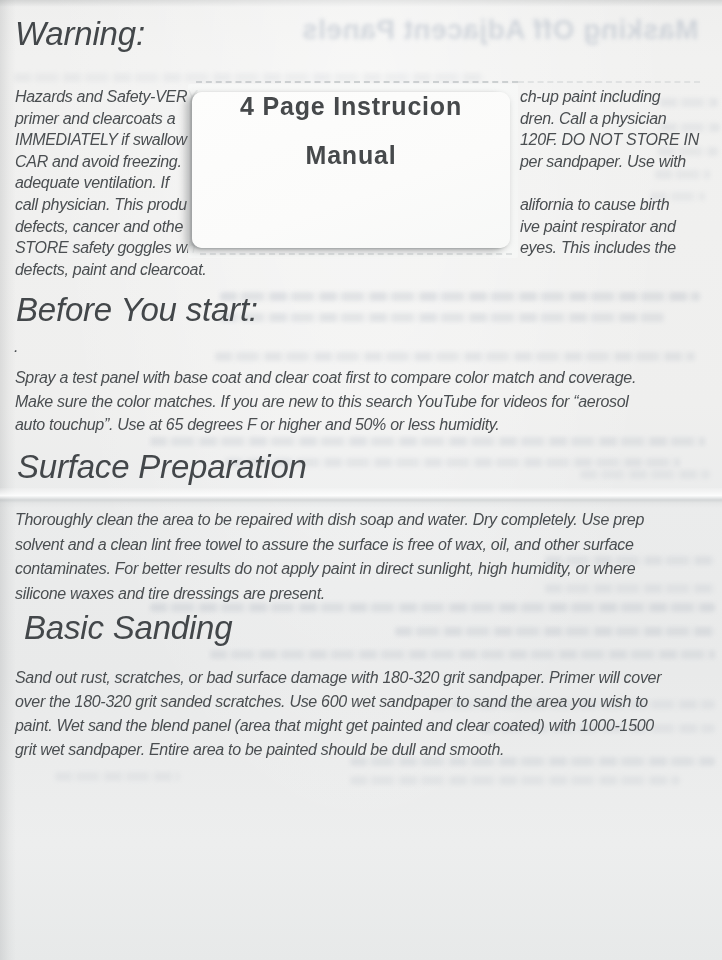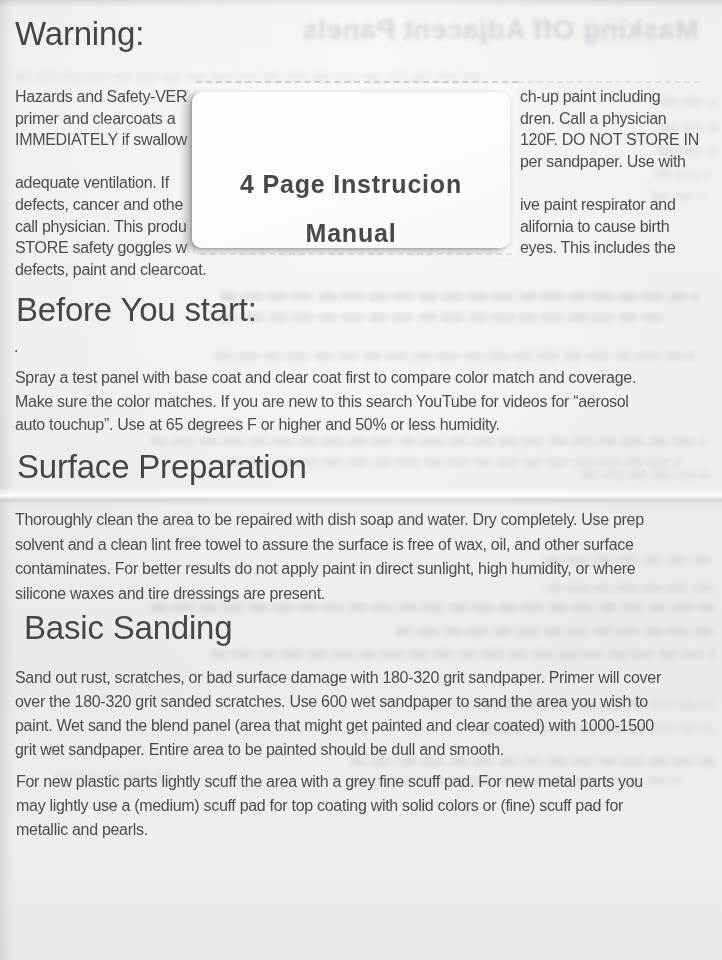--- a/index.html
+++ b/index.html
@@ -5,36 +5,36 @@
   html,body{margin:0;padding:0;background:#dcdddd;}
   .page{
     position:relative;width:722px;height:960px;overflow:hidden;
     font-family:"Liberation Sans",sans-serif;color:#4a4e51;
     background:
       radial-gradient(ellipse at 50% 12%, rgba(255,255,255,.45), rgba(255,255,255,0) 62%),
       linear-gradient(90deg, rgba(110,114,117,.16) 0, rgba(110,114,117,.05) 9px, rgba(110,114,117,0) 16px),
       linear-gradient(180deg, rgba(105,110,113,.20) 0, rgba(105,110,113,0) 7px),
       linear-gradient(180deg,#efefee 0,#f1f1f0 6%,#efefee 42%,#ebecec 52%,#e9eaea 70%,#edeeee 88%,#e7e9e9 100%);
   }
-  .soft{filter:blur(.25px);}
+  .soft{filter:blur(.25px);font-style:italic;}
   .h{position:absolute;font-size:33px;letter-spacing:-.2px;color:#43474a;line-height:44px;white-space:nowrap;}
   .para{position:absolute;font-size:16px;letter-spacing:-.3px;line-height:24px;white-space:pre-line;color:#4a4e51;}
   
   .wpara{position:absolute;left:15px;top:88px;width:700px;font-size:16px;letter-spacing:-.3px;color:#4a4e51;}
   .wline{position:relative;height:21.6px;}
   .wl{position:absolute;left:0;white-space:nowrap;}
   .wr{position:absolute;left:505px;white-space:nowrap;}
   
   .backing{position:absolute;left:188px;top:84px;width:330px;height:174px;
     background:linear-gradient(180deg,#f7f8f7 0,#f4f5f4 50%,#f6f7f6 100%);opacity:.92;border-radius:2px;}
   .perf{position:absolute;height:0;border-top:2px dashed #c6cacc;}
   .sticker{position:absolute;left:192px;top:92px;width:318px;height:156px;border-radius:10px;
     background:linear-gradient(160deg,#fdfdfc 0,#fbfbfa 60%,#f7f8f7 100%);
     box-shadow:-7px 3px 7px rgba(103,106,108,.38),-2px 1px 2px rgba(103,106,108,.28),0 2px 5px rgba(120,122,124,.22);
-    display:flex;flex-direction:column;justify-content:flex-end;align-items:center;row-gap:20px;
+    display:flex;flex-direction:column;justify-content:flex-start;align-items:center;row-gap:20px;
     color:#46494b;font-weight:bold;font-size:25px;letter-spacing:.8px;white-space:nowrap;}
   
   .bleedH{position:absolute;left:300px;top:14px;width:400px;text-align:center;
     transform:scaleX(-1);filter:blur(2px);opacity:.5;color:#aeb7c4;
     font-size:28px;font-weight:600;letter-spacing:.5px;white-space:nowrap;}
   .bl{position:absolute;height:9px;border-radius:3px;filter:blur(2.2px);
     background:repeating-linear-gradient(90deg,rgba(164,172,184,.34) 0 16px,rgba(164,172,184,.12) 16px 22px,rgba(164,172,184,.30) 22px 43px,rgba(164,172,184,.10) 43px 50px);}
   .edge{position:absolute;left:0;top:488px;width:722px;height:20px;
     background:linear-gradient(180deg,rgba(255,255,255,.1) 0,rgba(255,255,255,.85) 38%,rgba(178,183,185,.42) 60%,rgba(205,208,209,.22) 75%,rgba(205,208,209,0) 100%);}
   .dot{position:absolute;font-size:16px;color:#4a4e51;}
@@ -77,32 +77,33 @@
     </div>
     <div class="wline">
       <span class="wl">primer and clearcoats a</span>
       <span class="wr">dren. Call a physician</span>
     </div>
     <div class="wline">
       <span class="wl">IMMEDIATELY if swallow</span>
       <span class="wr">120F. DO NOT STORE IN</span>
     </div>
     <div class="wline">
+      <span class="wl">CAR and avoid freezing.</span>
       <span class="wr">per sandpaper. Use with</span>
     </div>
     <div class="wline">
       <span class="wl">adequate ventilation. If</span>
     </div>
     <div class="wline">
+      <span class="wl">call physician. This produ</span>
+      <span class="wr">alifornia to cause birth</span>
+    </div>
+    <div class="wline">
       <span class="wl">defects, cancer and othe</span>
       <span class="wr">ive paint respirator and</span>
-    </div>
-    <div class="wline">
-      <span class="wl">call physician. This produ</span>
-      <span class="wr">alifornia to cause birth</span>
     </div>
     <div class="wline">
       <span class="wl">STORE safety goggles wh</span>
       <span class="wr">eyes. This includes the</span>
     </div>
     <div class="wline">
       <span class="wl">defects, paint and clearcoat.</span>
       <span class="wr"></span>
     </div>
   </div>
@@ -129,17 +130,14 @@
   <div class="para soft" style="left:15px;top:508px;width:705px;line-height:24.5px;">Thoroughly clean the area to be repaired with dish soap and water.  Dry completely. Use prep
 solvent and a clean lint free towel to assure the surface is free of wax, oil, and other surface
 contaminates. For better results do not apply paint in direct sunlight, high humidity, or where
 silicone waxes and tire dressings are present.</div>
 
   <div class="h soft" style="left:24px;top:606px;">Basic Sanding</div>
   <div class="para soft" style="left:15px;top:666px;width:708px;line-height:24px;">Sand out rust, scratches, or bad surface damage with 180-320 grit sandpaper. Primer will cover
 over the 180-320 grit sanded scratches. Use 600 wet sandpaper to sand the area you wish to
 paint. Wet sand the blend panel (area that might get painted and clear coated) with 1000-1500
 grit wet sandpaper. Entire area to be painted should be dull and smooth.</div>
-  <div class="para soft" style="left:16px;top:770px;width:705px;line-height:24px;">For new plastic parts lightly scuff the area with a grey fine scuff pad. For new metal parts you
-may lightly use a (medium) scuff pad for top coating with solid colors or (fine) scuff pad for
-metallic and pearls.</div>
 
 </div>
 
 </body></html>

